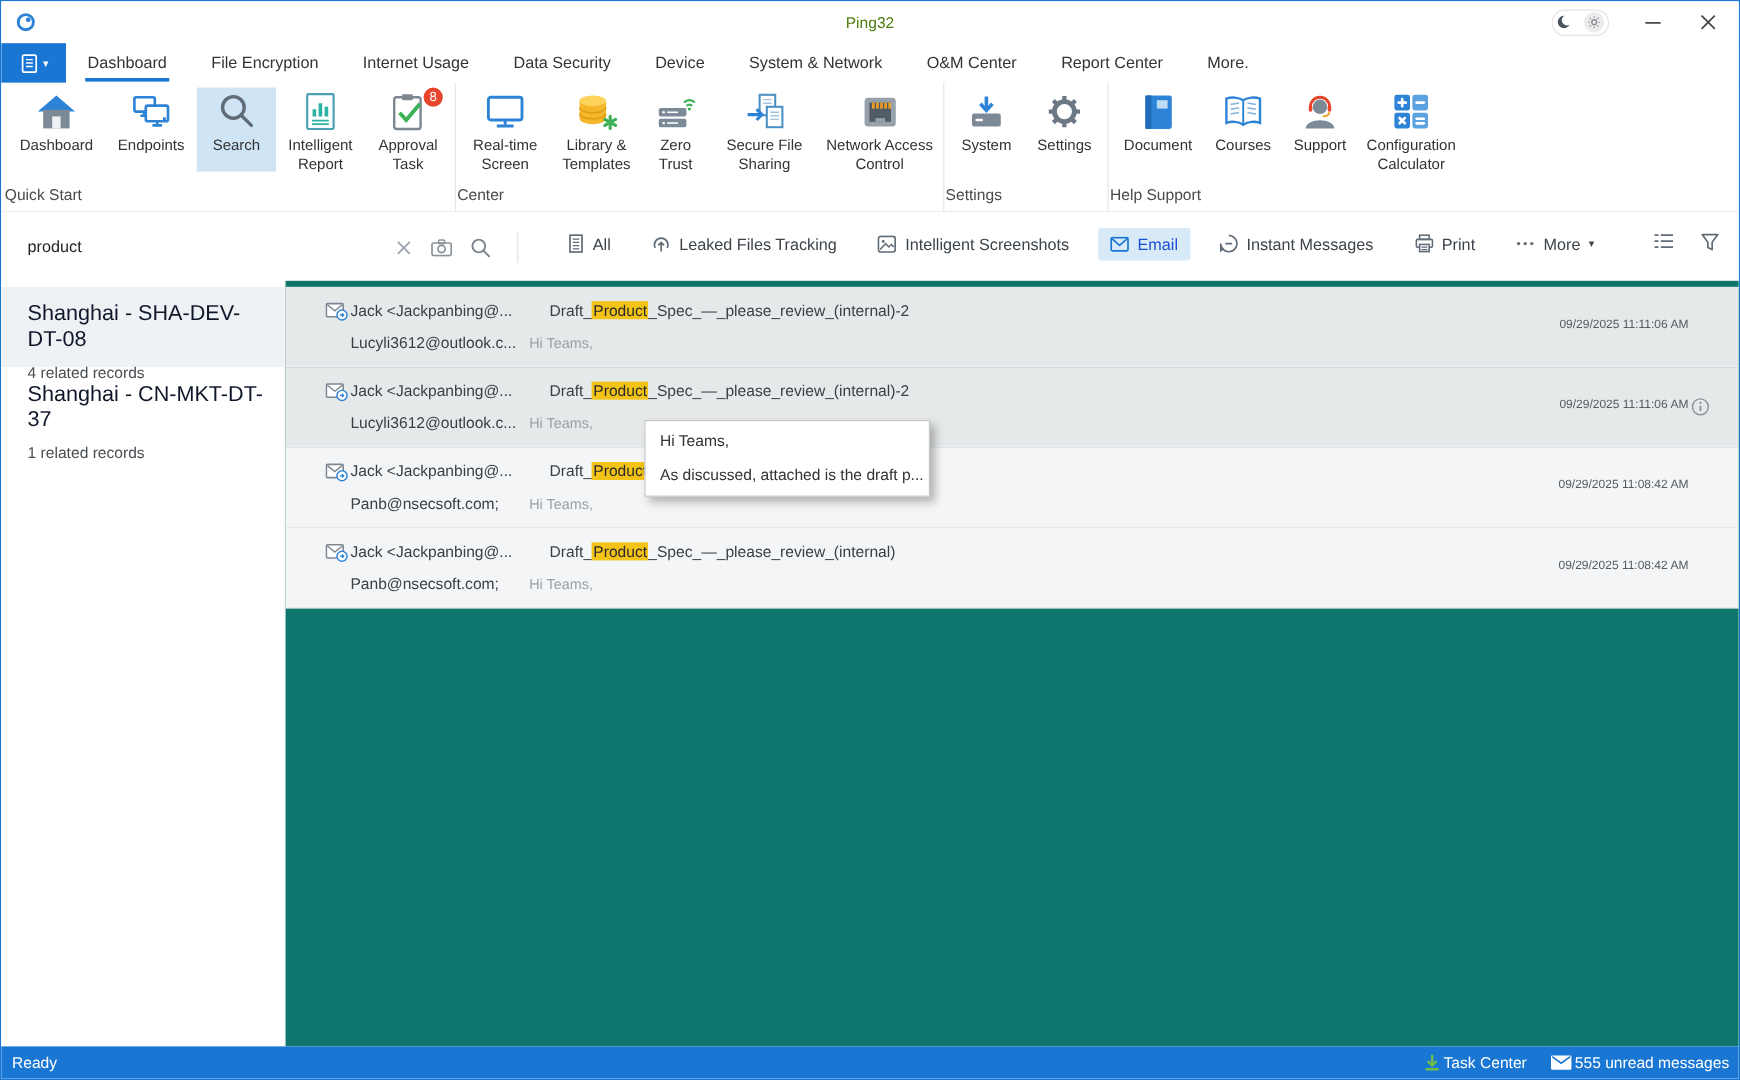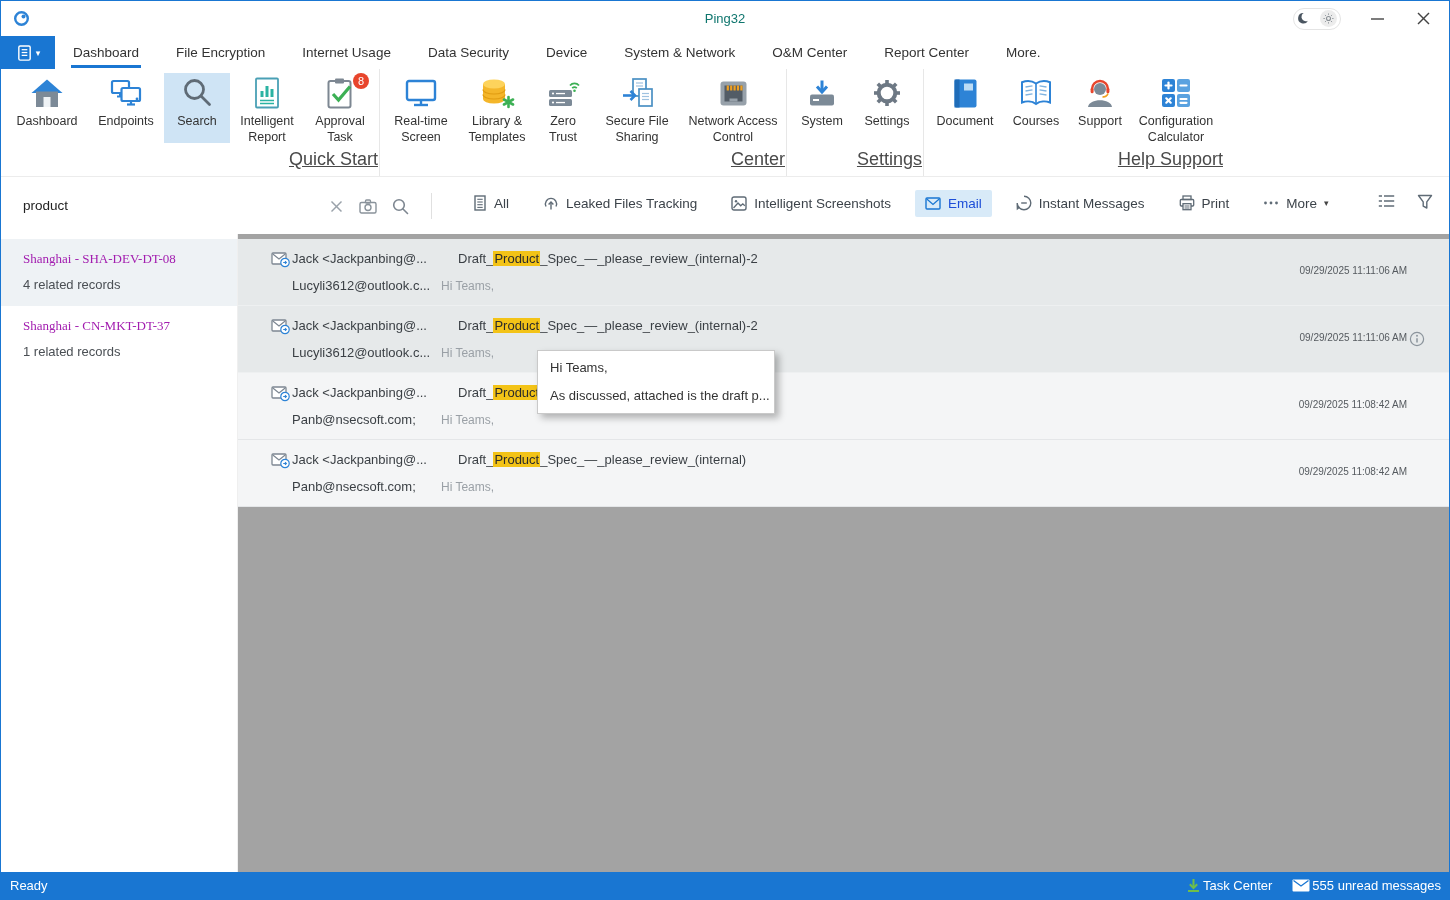--- a/index.html
+++ b/index.html
@@ -2,39 +2,39 @@
 <html><head>
 <meta charset="utf-8">
 <style>
   * { box-sizing: border-box; margin: 0; padding: 0; }
   html,body { width:1450px; height:900px; font-family:"Liberation Sans", sans-serif; background:#fff; }
   .window { position:relative; width:1450px; height:900px; border:1px solid #1976d2; background:#fff; overflow:hidden; }
 
   
   .titlebar { position:absolute; left:0; top:0; right:0; height:35px; background:#fff; display:flex; align-items:center; }
   .logo { margin-left:12px; display:flex; align-items:center; }
-  .title { position:absolute; left:0; right:0; text-align:center; font-size:13px; color:#0f766e; }
+  .title { position:absolute; left:0; right:0; text-align:center; font-size:13px; color:#4d7c0f; }
   .title-controls { margin-left:auto; display:flex; align-items:center; gap:26px; padding-right:16px; z-index:2; }
   .theme-pill { width:48px; height:22px; border:1px solid #e4e4e4; border-radius:11px; display:flex; align-items:center; justify-content:space-between; padding:0 3px; background:#fff; }
   .sun-wrap { width:17px; height:17px; border-radius:50%; background:#ececec; display:flex; align-items:center; justify-content:center; }
   .win-btn { display:flex; align-items:center; justify-content:center; width:20px; height:20px; cursor:default; }
 
   
   .menubar { position:absolute; left:0; top:35px; right:0; height:33px; background:#fff; display:flex; align-items:stretch; }
   .app-menu-btn { width:54px; background:#1976d2; display:flex; align-items:center; justify-content:center; gap:3px; color:#fff; }
   .tabs { display:flex; align-items:stretch; margin-left:16px; }
   .tab { position:relative; display:flex; align-items:center; padding:0 2px; margin-right:33px; font-size:13.5px; color:#333; }
   .tab.active::after { content:""; position:absolute; left:0; right:0; bottom:1px; height:3px; background:#1976d2; }
 
   
   .ribbon { position:absolute; left:0; top:68px; right:0; height:108px; background:#fff; display:flex; border-bottom:1px solid #ececec; padding-left:2px; }
   .rgroup { display:flex; flex-direction:column; border-right:1px solid #e7e7e7; padding:0 1px; }
   .rgroup:last-child { border-right:none; }
   .rbtns { display:flex; align-items:flex-start; padding:4px 2px 0 2px; }
-  .rlabel { margin-top:auto; text-align:right; font-size:18px; color:#4a4a4a; padding:2px 0 6px;text-decoration:underline; }
+  .rlabel { margin-top:auto; text-align:left; font-size:13px; color:#4a4a4a; padding:2px 0 6px; }
   .rb { position:relative; height:70px; display:flex; flex-direction:column; align-items:center; font-size:12.5px; color:#333; text-align:center; line-height:16px; overflow:visible; }
   .rb.sel { background:#cfe4f5; }
   .ric { height:40px; display:flex; align-items:center; justify-content:center; flex:none; }
   .rlbl { white-space:pre-line; }
   .badge { position:absolute; top:0; right:7px; width:16px; height:16px; background:#e8452c; border-radius:50%; color:#fff; font-size:11px; line-height:16px; text-align:center; }
 
   
   .searchbar { position:absolute; left:0; top:176px; right:0; height:57px; background:#fff; }
   .search-input { position:absolute; left:22px; top:16px; width:290px; height:24px; border:none; outline:none; font-size:13.5px; color:#222; font-family:"Liberation Sans",sans-serif; background:transparent; }
   .sicon { position:absolute; top:19px; display:flex; align-items:center; justify-content:center; width:20px; height:20px; }
@@ -42,23 +42,23 @@
   .filters { position:absolute; left:462px; top:12px; display:flex; align-items:center; }
   .chip { display:flex; align-items:center; gap:7px; font-size:13.5px; color:#3c434a; padding:6px 10px; margin-right:14px; border-radius:2px; }
   .chip.sel { background:#d8eaf8; color:#1d4ed8; }
   .right-icons { position:absolute; right:16px; top:17px; display:flex; gap:22px; }
 
   
   .content { position:absolute; left:0; top:233px; right:0; bottom:27px; background:#fff; }
   .sidebar { position:absolute; left:0; top:0; bottom:0; width:237px; background:#fff; border-right:1px solid #efefef; padding-top:5px; }
   .side-item { height:67px; padding:12px 10px 0 22px; }
   .side-item.sel { background:#eef2f5; }
-  .side-title { font-size:13px; color:#a21caf;font-family:Liberation Serif, serif; }
+  .side-title { font-size:18px; color:#0f172a; }
   .side-sub { font-size:13px; color:#4a4f54; margin-top:10px; }
-  .main { position:absolute; left:237px; top:0; right:0; bottom:0; background:#a3a3a3; padding-top:5px; }
+  .main { position:absolute; left:237px; top:0; right:0; bottom:0; background:#0f766e; padding-top:5px; }
   .row { position:relative; height:67px; }
   .row.shaded { background:#e6e9ea; border-bottom:1px solid #eef0f1; }
   .row.light { background:#f4f5f6; border-bottom:1px solid #e4e6e8; }
   .r-icon { position:absolute; left:33px; top:12px; }
   .r-sender { position:absolute; left:54px; top:12px; font-size:13px; color:#3a3f44; }
   .r-recip { position:absolute; left:54px; top:39px; font-size:13px; color:#3a3f44; }
   .r-subject { position:absolute; left:220px; top:12px; font-size:13px; color:#3a3f44; white-space:nowrap; }
   .hl { background:#f3c317; color:#2b2b2b; padding:0 1px; }
   .r-preview { position:absolute; left:203px; top:40px; font-size:12px; color:#9aa0a6; }
   .r-time { position:absolute; right:42px; top:26px; font-size:10px; color:#555a5f; }

